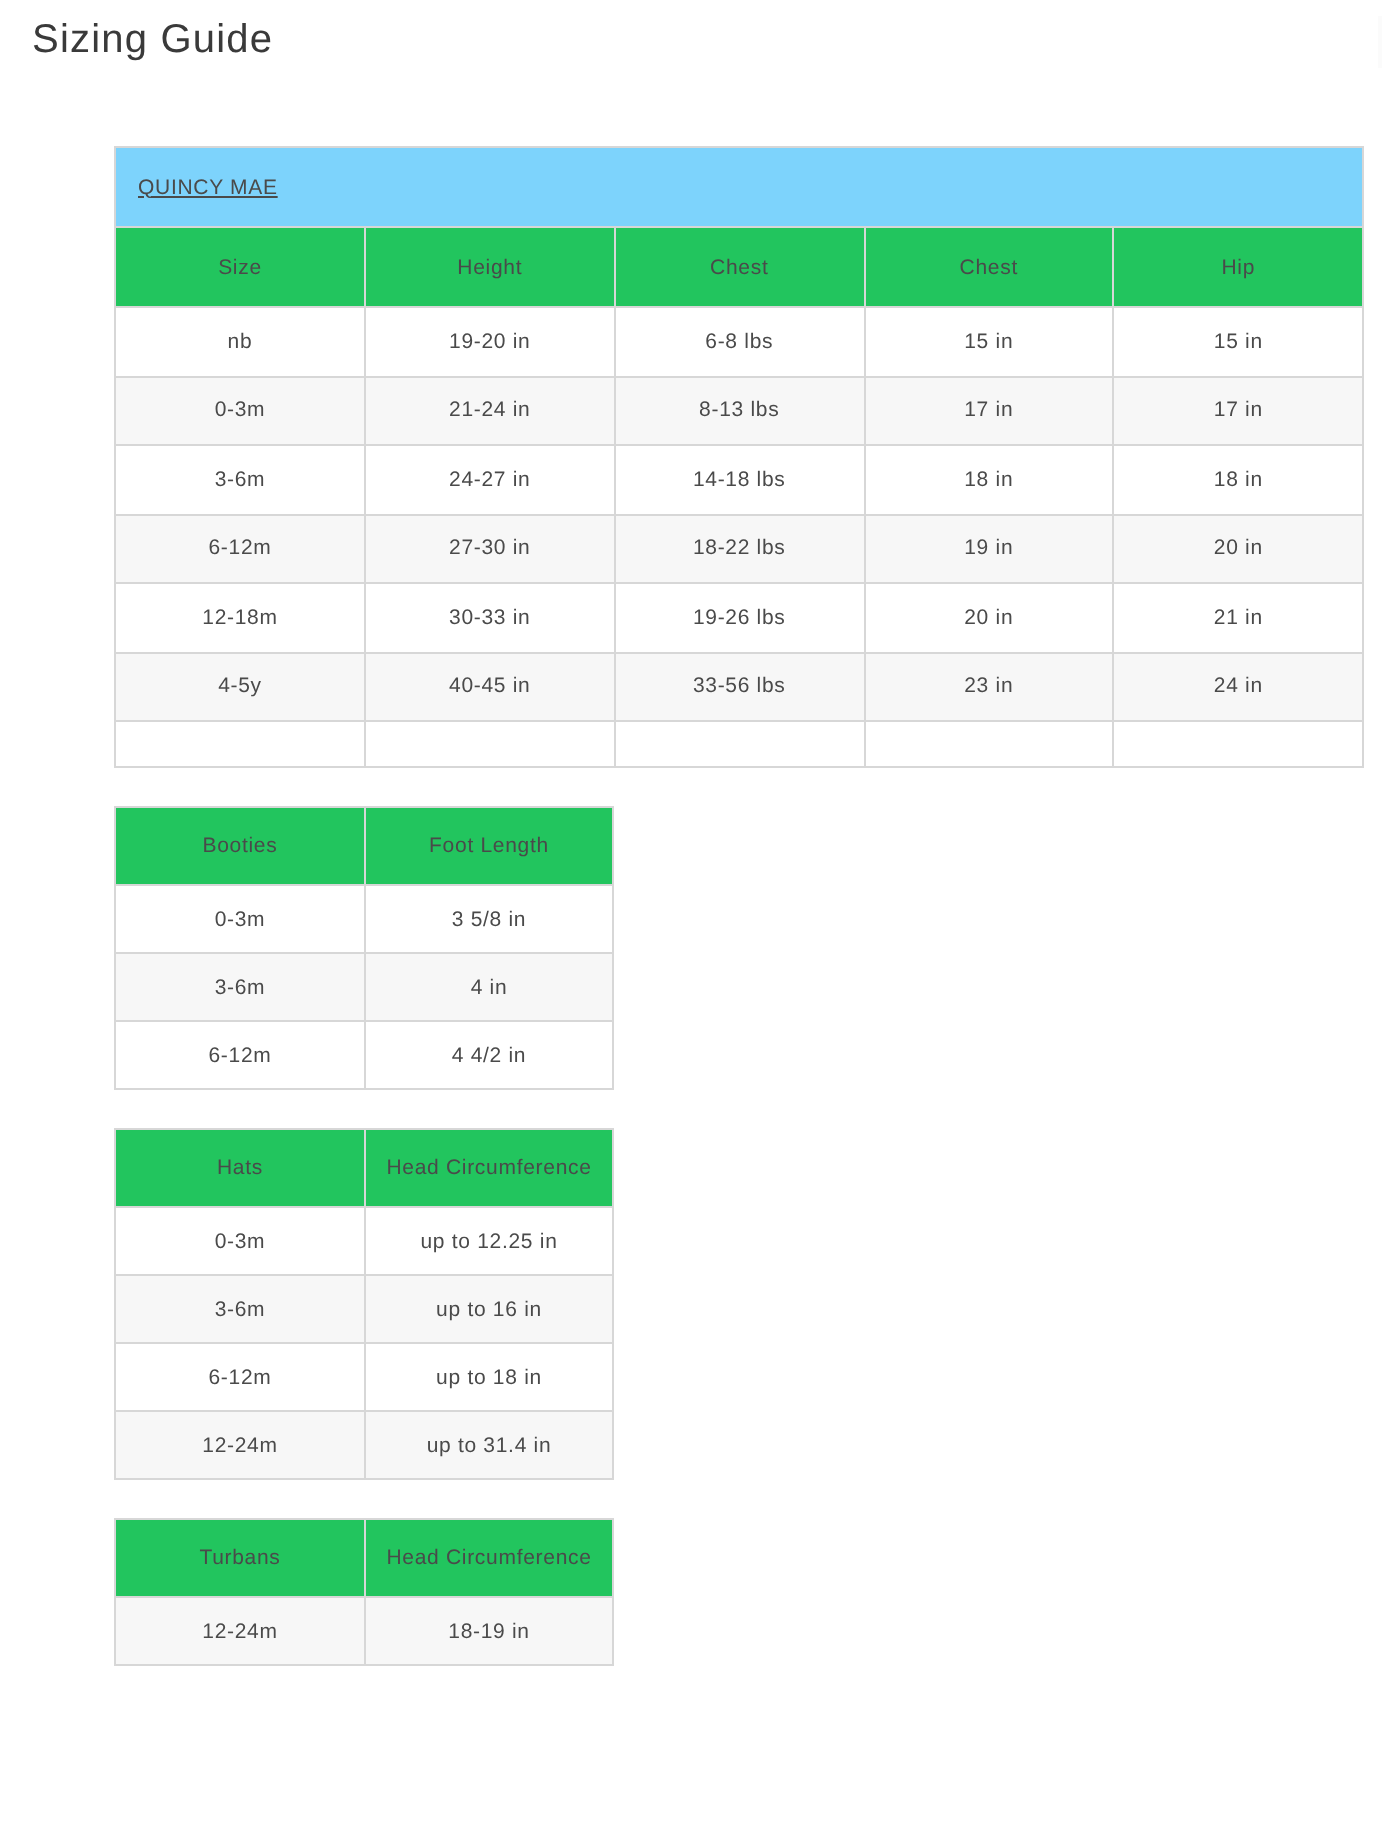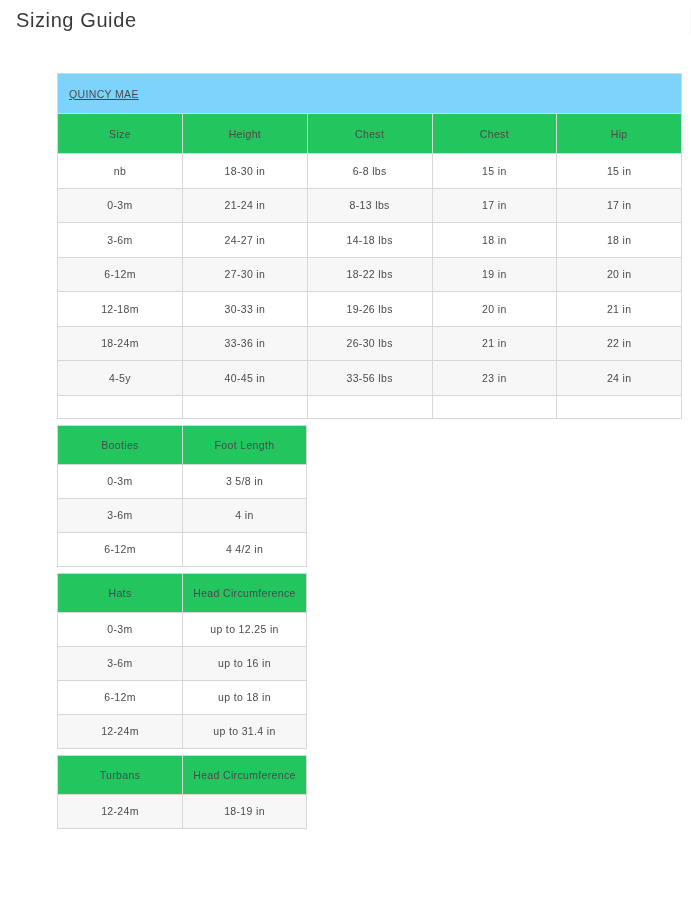--- a/index.html
+++ b/index.html
@@ -45,21 +45,21 @@
     table-layout: fixed;
     background: #ffffff;
     margin: 0;
   }
 
   table.size-table.main {
     width: 624px;
   }
   table.size-table.small {
     width: 249px;
-    margin-top: 6px;
+    margin-top: 19px;
   }
 
   table.size-table td,
   table.size-table th {
     border: 1px solid #d7d7d7;
     text-align: center;
     font-weight: normal;
     font-size: 10.5px;
     letter-spacing: 0.35px;
     color: #4a4a4a;
@@ -149,21 +149,21 @@
           <th>Size</th>
           <th>Height</th>
           <th>Chest</th>
           <th>Chest</th>
           <th>Hip</th>
         </tr>
       </thead>
       <tbody>
         <tr>
           <td>nb</td>
-          <td>18-30 in</td>
+          <td>19-20 in</td>
           <td>6-8 lbs</td>
           <td>15 in</td>
           <td>15 in</td>
         </tr>
         <tr class="shaded">
           <td>0-3m</td>
           <td>21-24 in</td>
           <td>8-13 lbs</td>
           <td>17 in</td>
           <td>17 in</td>
@@ -183,27 +183,20 @@
           <td>20 in</td>
         </tr>
         <tr>
           <td>12-18m</td>
           <td>30-33 in</td>
           <td>19-26 lbs</td>
           <td>20 in</td>
           <td>21 in</td>
         </tr>
         <tr class="shaded">
-          <td>18-24m</td>
-          <td>33-36 in</td>
-          <td>26-30 lbs</td>
-          <td>21 in</td>
-          <td>22 in</td>
-        </tr>
-        <tr class="shaded">
           <td>4-5y</td>
           <td>40-45 in</td>
           <td>33-56 lbs</td>
           <td>23 in</td>
           <td>24 in</td>
         </tr>
         <tr class="spacer">
           <td></td>
           <td></td>
           <td></td>

